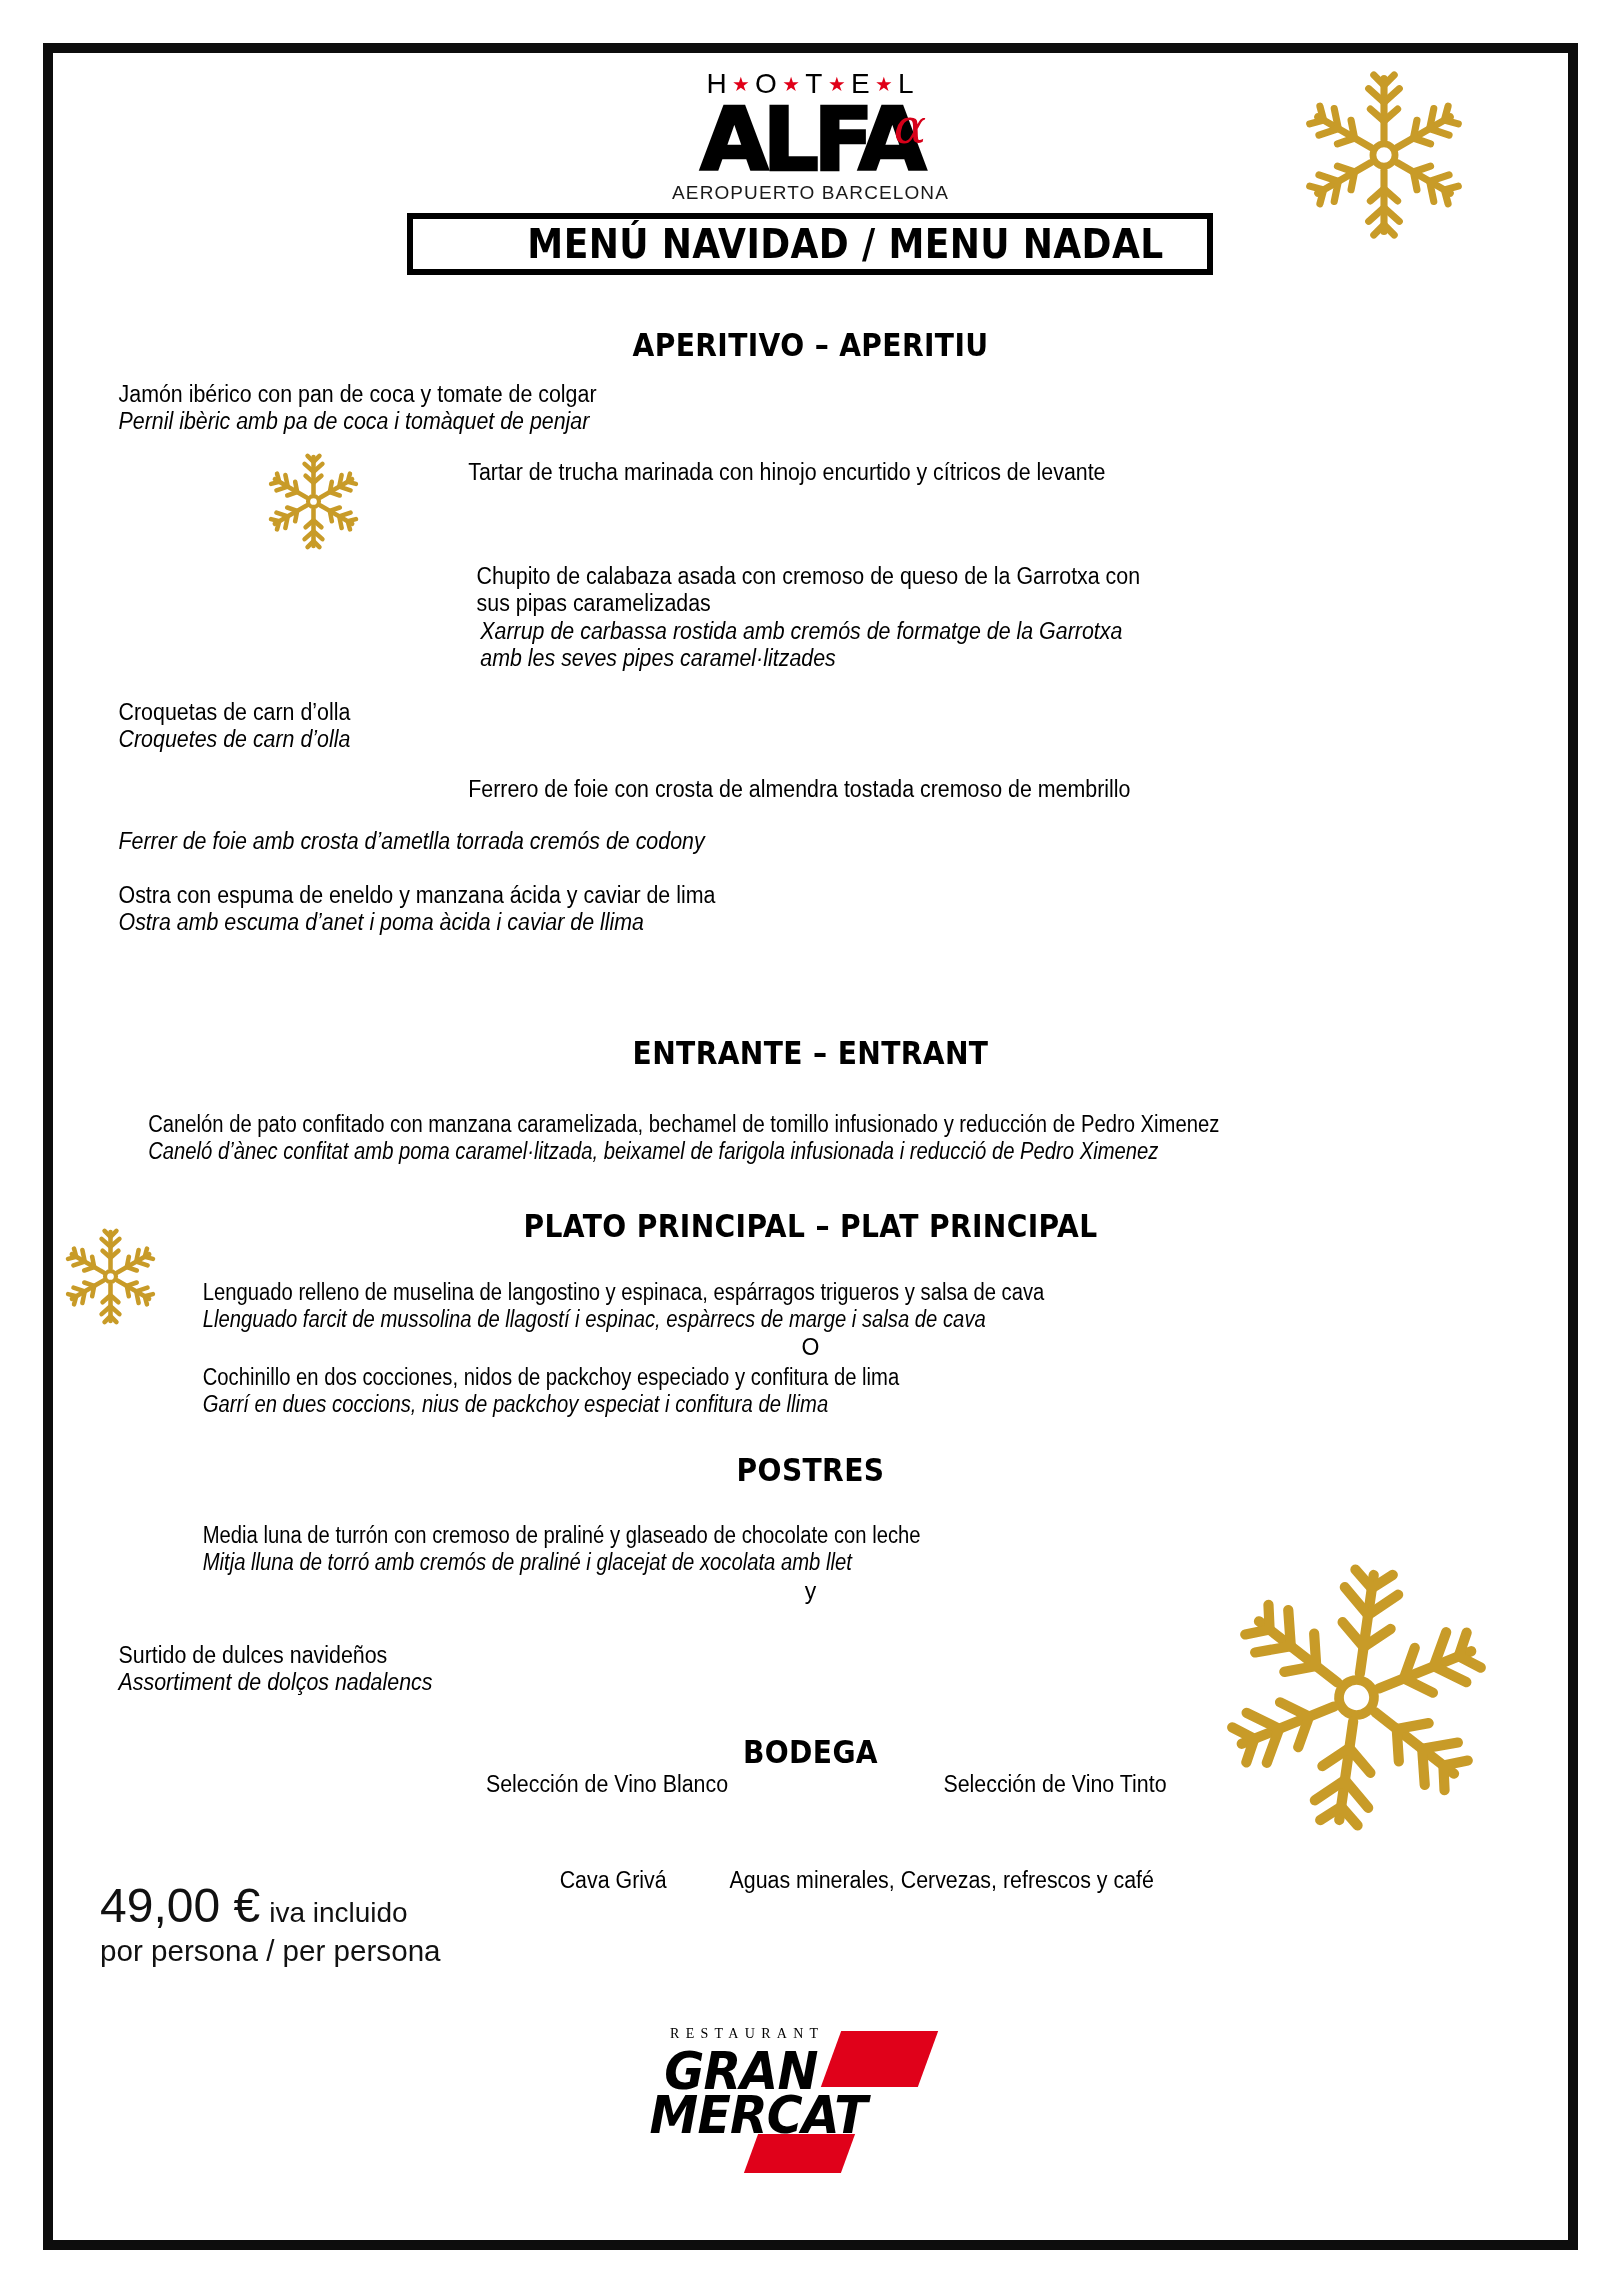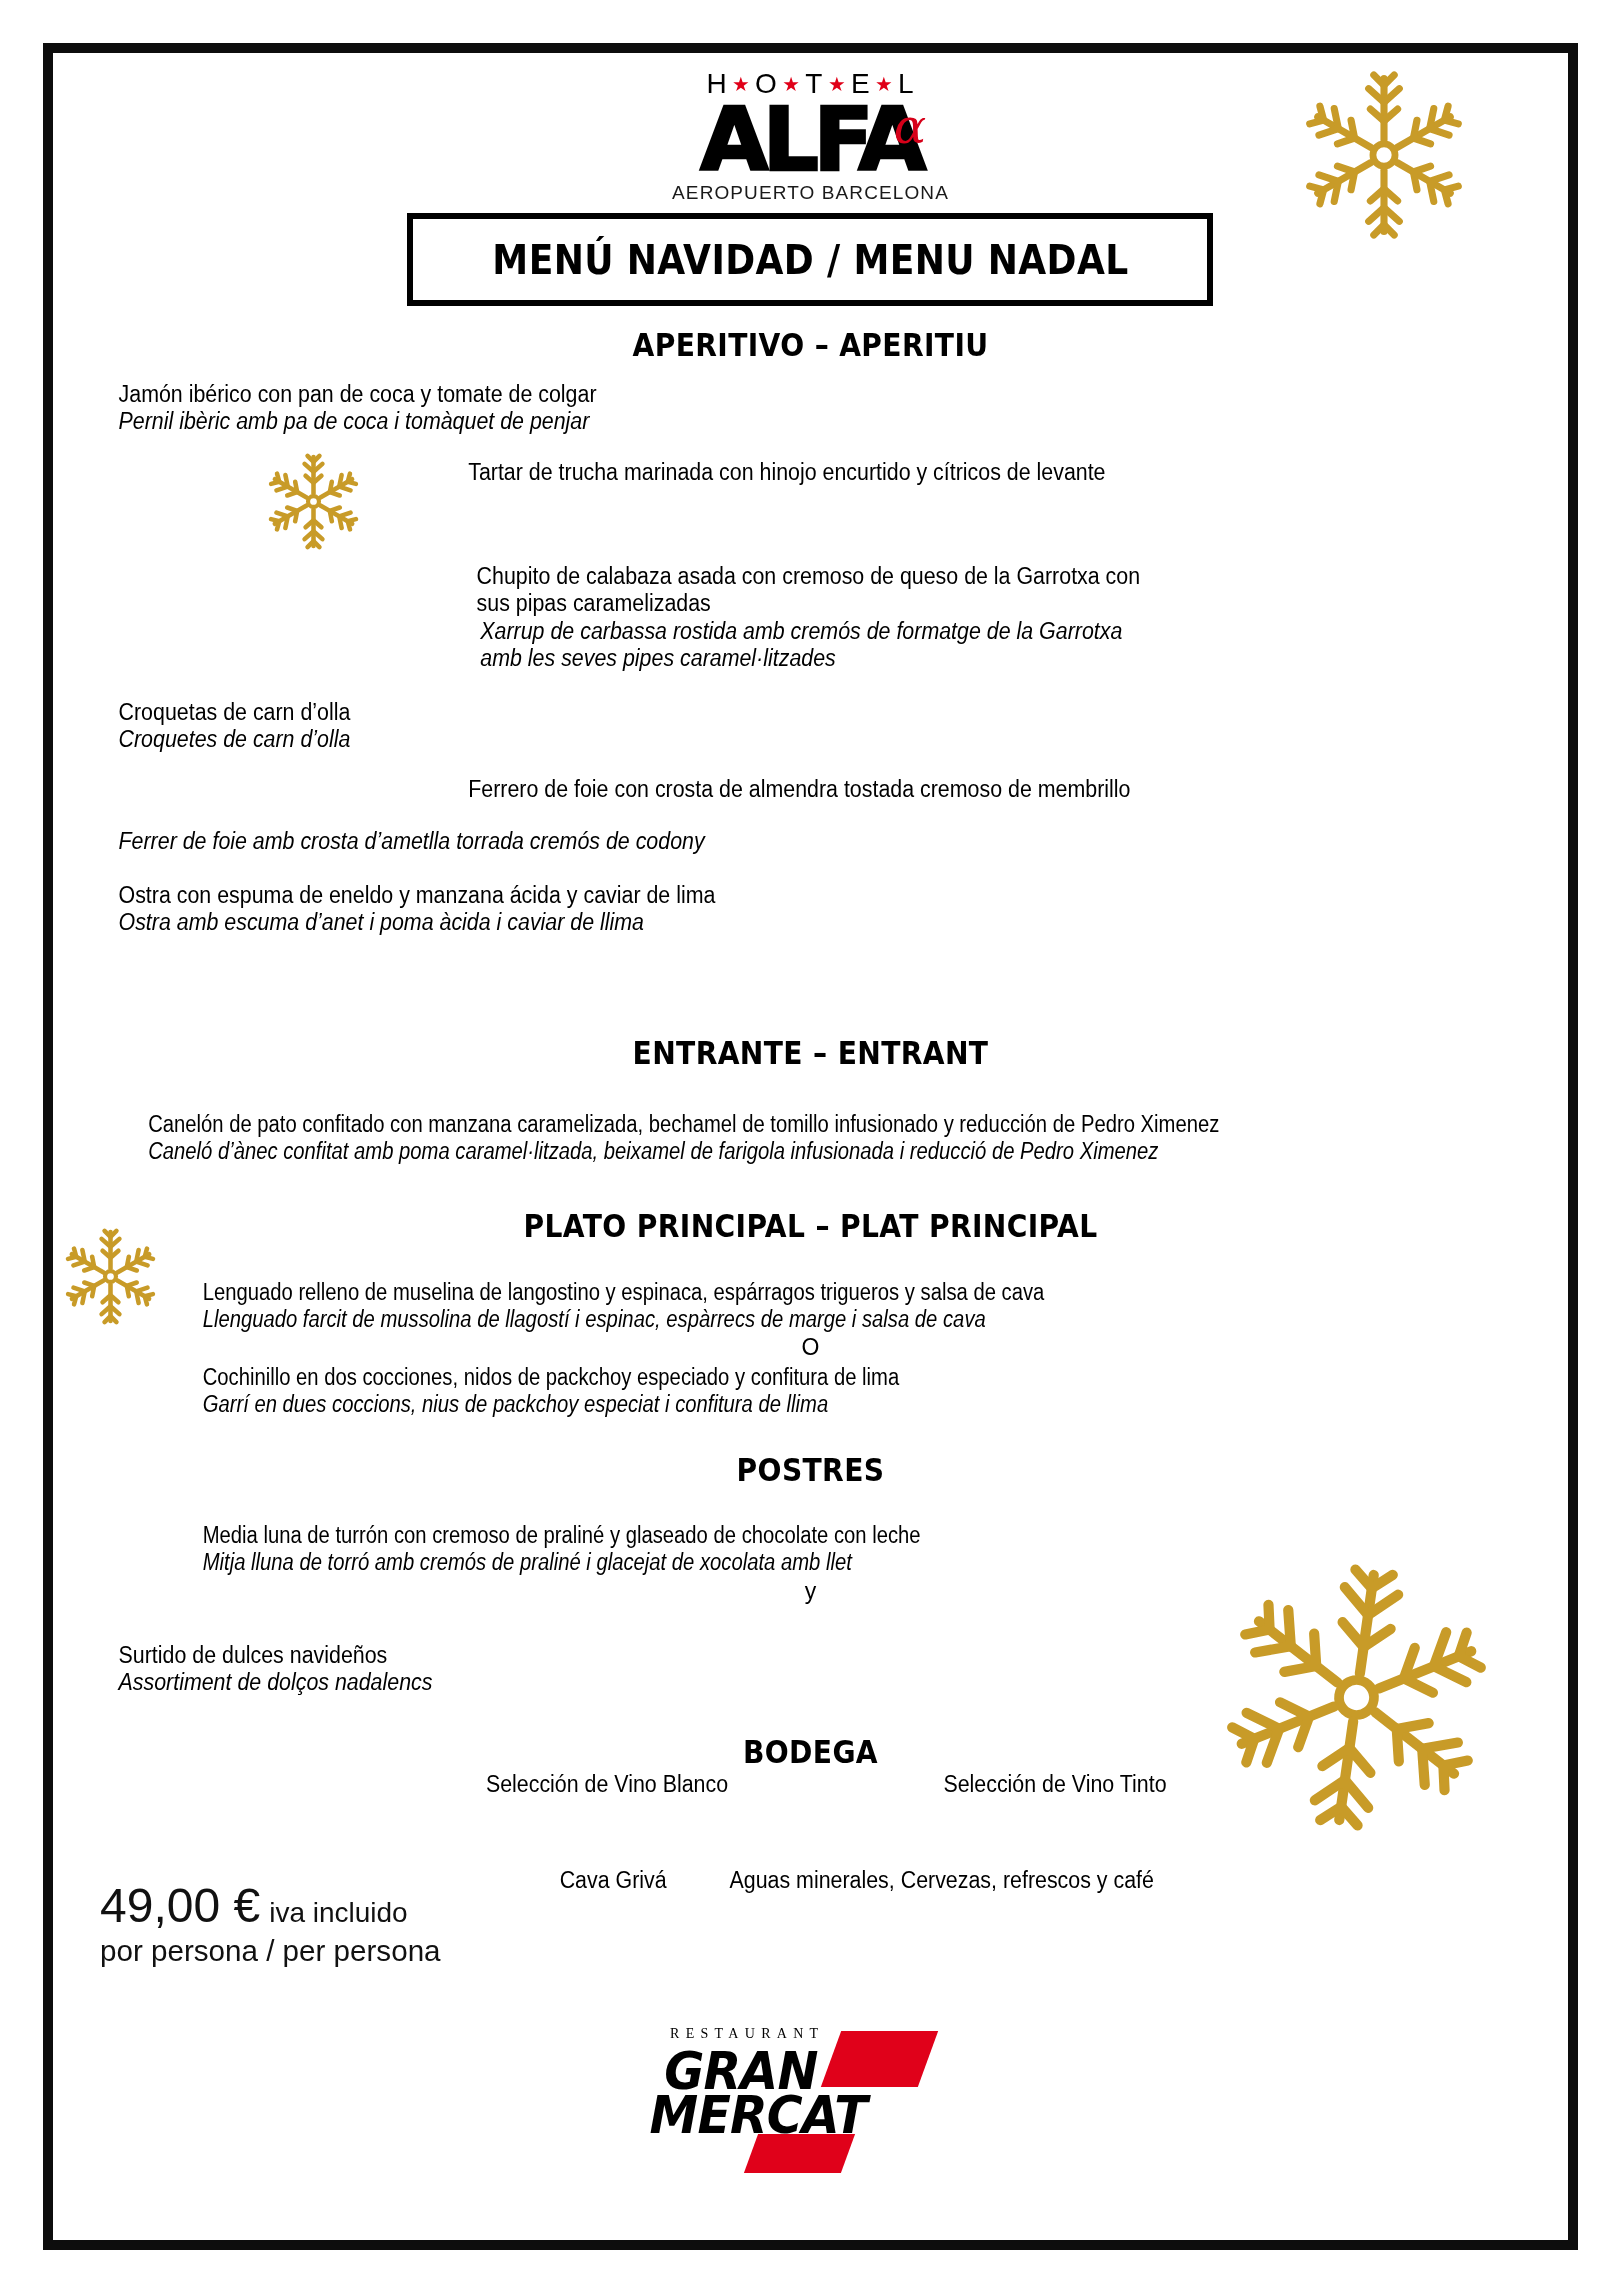--- a/index.html
+++ b/index.html
@@ -91,26 +91,26 @@
     color: #1a1a1a;
     margin-top: 0.9px;
   }
 
   
   .title-box {
     position: absolute;
     left: 407px;
     top: 213px;
     width: 806px;
-    height: 93px;
+    height: 62px;
     border: 6.3px solid #000;
     box-sizing: border-box;
     display: flex;
     align-items: center;
-    justify-content: center;
+    justify-content: flex-end;
   }
   .title-text {
     font-family: "DejaVu Sans", sans-serif;
     font-weight: bold;
     font-size: 41px;
     letter-spacing: 0.4px;
     transform: scaleX(0.88);
     white-space: nowrap;
     color: #000;
   }

